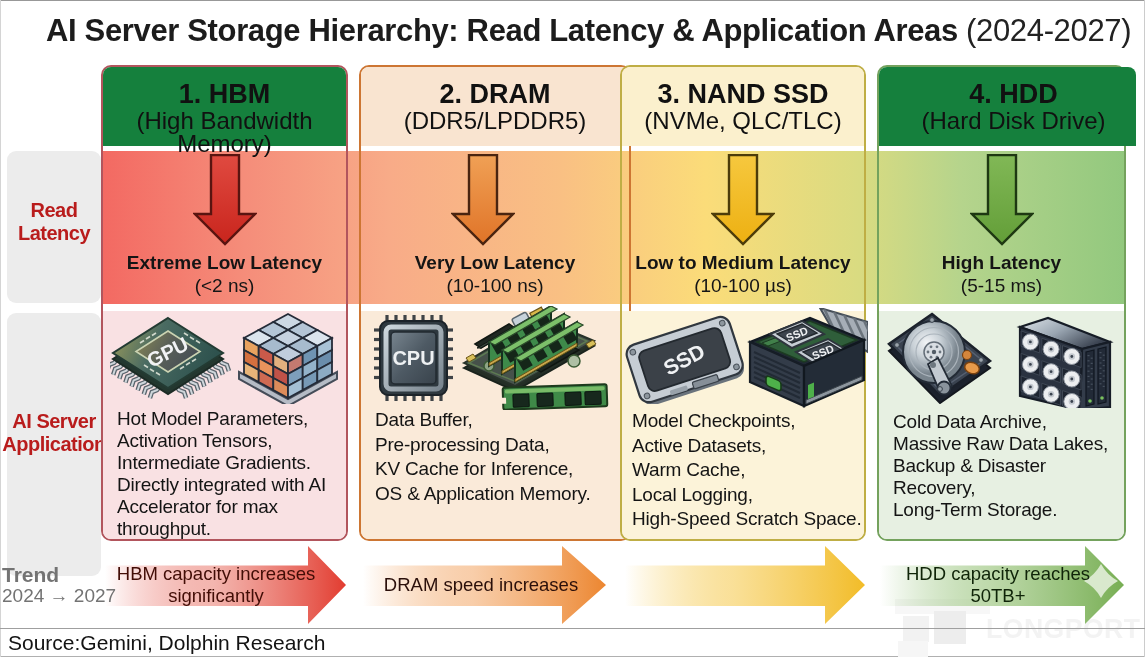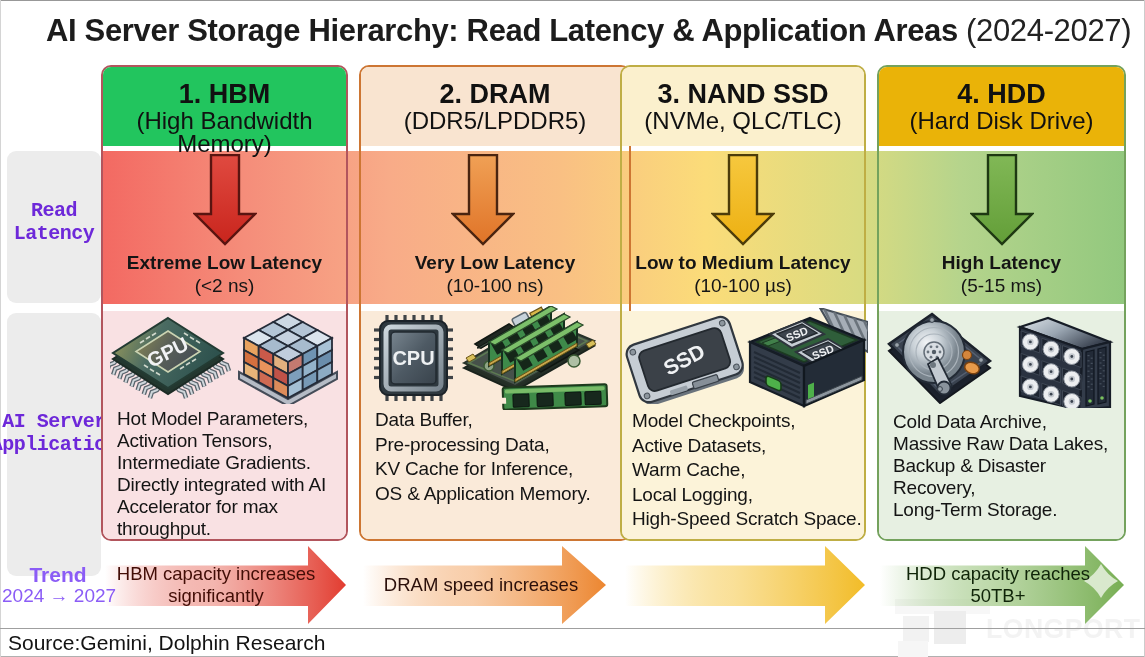--- a/index.html
+++ b/index.html
@@ -6,35 +6,35 @@
   #page{position:relative;width:1145px;height:657px;background:#ffffff;
     font-family:"Liberation Sans", sans-serif;overflow:hidden;
     }
   .abs{position:absolute;}
   .title{left:28px;top:13px;font-size:31px;font-weight:bold;color:#1c1c1c;letter-spacing:-0.35px;white-space:nowrap;margin-left:18px;}
   .title .lt{font-weight:normal;color:#222;}
   
   .band{left:101px;top:151px;width:1025px;height:153px;
     background:linear-gradient(90deg,#f36962 0%,#f58d7a 14%,#f8ab88 28%,#f9c083 45%,#fbdc79 59%,#d9db81 74%,#b5d48c 84%,#92c87e 100%);}
   
-  .sidebox{left:7px;width:94px;background:#ececec;border-radius:9px;display:flex;align-items:center;justify-content:center;text-align:center;font-weight:bold;font-size:20px;letter-spacing:-0.5px;color:#6d28d9;line-height:23px;font-family:Liberation Mono, monospace;}
+  .sidebox{left:7px;width:94px;background:#ececec;border-radius:9px;display:flex;align-items:center;justify-content:center;text-align:center;font-weight:bold;font-size:20px;letter-spacing:-0.5px;color:#b91c1c;line-height:23px;}
   #sb1{top:151px;height:152px;}
   #sb2{top:313px;height:247px;padding-bottom:16px;}
   #sb2 .inner{transform:translateY(-4px);}
   
   .colbox{top:65px;height:476px;border-radius:10px;border:2px solid;box-sizing:border-box;}
   .hdr{position:absolute;left:0;top:0;width:100%;height:79px;border-radius:8px 8px 0 0;text-align:center;}
   .h1{font-size:27px;font-weight:bold;color:#111;margin-top:12px;line-height:30px;}
   .h2{font-size:24px;color:#111;line-height:23px;}
   .appbg{position:absolute;left:0;top:244px;width:100%;height:228px;border-radius:0 0 8px 8px;}
   .lattxt{position:absolute;left:0;top:185px;width:100%;text-align:center;color:#151515;font-size:19px;line-height:22.5px;}
   .lattxt b{font-size:19px;}
   .apptxt{position:absolute;top:341px;font-size:19px;letter-spacing:-0.2px;line-height:22px;color:#141414;white-space:nowrap;}
   
-  .trendlabel{left:2px;top:564px;width:112px;text-align:center;color:#8b5cf6;white-space:nowrap;}
+  .trendlabel{left:2px;top:564px;width:112px;color:#737373;white-space:nowrap;}
   .trendlabel .b{font-weight:bold;font-size:21px;line-height:21px;}
   .trendlabel .r{font-size:19px;line-height:21px;}
   .ttxt{text-align:center;font-size:18.5px;line-height:21.5px;}
   
   .srcrule{left:0px;top:628px;width:1145px;height:1px;background:#9f9f9f;}
   .srctxt{left:8px;top:631px;font-size:21px;color:#131313;}
   
   .wm{color:#f3f3f3;font-size:28px;font-weight:bold;letter-spacing:0.5px;left:986px;top:613px;transform:scaleX(0.95);transform-origin:left top;}
 </style>
 </head>
@@ -47,21 +47,21 @@
   <div class="abs band"></div>
   <div class="abs title">AI Server Storage Hierarchy: Read Latency &amp; Application Areas <span class="lt">(2024-2027)</span></div>
   <div class="abs sidebox" id="sb1">
       <div style="transform:translateY(-5px);">Read<br>Latency</div>
     </div>
   <div class="abs sidebox" id="sb2">
       <div class="inner">AI Server<br>Application</div>
     </div>
 
   <div class="abs colbox" style="left:101px;width:247px;border-color:#b2555d;">
-    <div class="hdr" style="background:#22c55e;">
+    <div class="hdr" style="background:#15803d;">
       <div class="h1">1. HBM</div>
       <div class="h2">(High Bandwidth Memory)</div>
     </div>
     <div class="lattxt"><b>Extreme Low Latency</b><br>(&lt;2 ns)</div>
     <div class="appbg" style="background:#f9e1e3;"></div>
     <div class="apptxt" style="left:14px;">Hot Model Parameters,<br>Activation Tensors,<br>Intermediate Gradients.<br>Directly integrated with AI<br>Accelerator for max<br>throughput.</div>
   </div>
 
   <div class="abs colbox" style="left:359px;width:272px;border-color:#cd7633;">
     <div class="hdr" style="background:#f9e4d0;">
@@ -77,21 +77,21 @@
     <div class="hdr" style="background:#fbf0cd;">
       <div class="h1">3. NAND SSD</div>
       <div class="h2">(NVMe, QLC/TLC)</div>
     </div>
     <div class="lattxt"><b>Low to Medium Latency</b><br>(10-100 µs)</div>
     <div class="appbg" style="background:#fcf3d9;"></div>
     <div class="apptxt" style="left:10px;top:342px;line-height:24.5px;">Model Checkpoints,<br>Active Datasets,<br>Warm Cache,<br>Local Logging,<br>High-Speed Scratch Space.</div>
   </div>
 
   <div class="abs colbox" style="left:877px;width:249px;border-color:#74a25d;">
-    <div class="hdr" style="background:#eab308;">
+    <div class="hdr" style="background:#15803d;padding-left:12px;">
       <div class="h1">4. HDD</div>
       <div class="h2">(Hard Disk Drive)</div>
     </div>
     <div class="lattxt"><b>High Latency</b><br>(5-15 ms)</div>
     <div class="appbg" style="background:#e7f0e2;"></div>
     <div class="apptxt" style="left:14px;top:344px;">Cold Data Archive,<br>Massive Raw Data Lakes,<br>Backup &amp; Disaster<br>Recovery,<br>Long-Term Storage.</div>
   </div>
 
   <svg class="abs" style="left:193px;top:154px;" width="64" height="92" viewBox="0 0 64 92">
       <defs>

